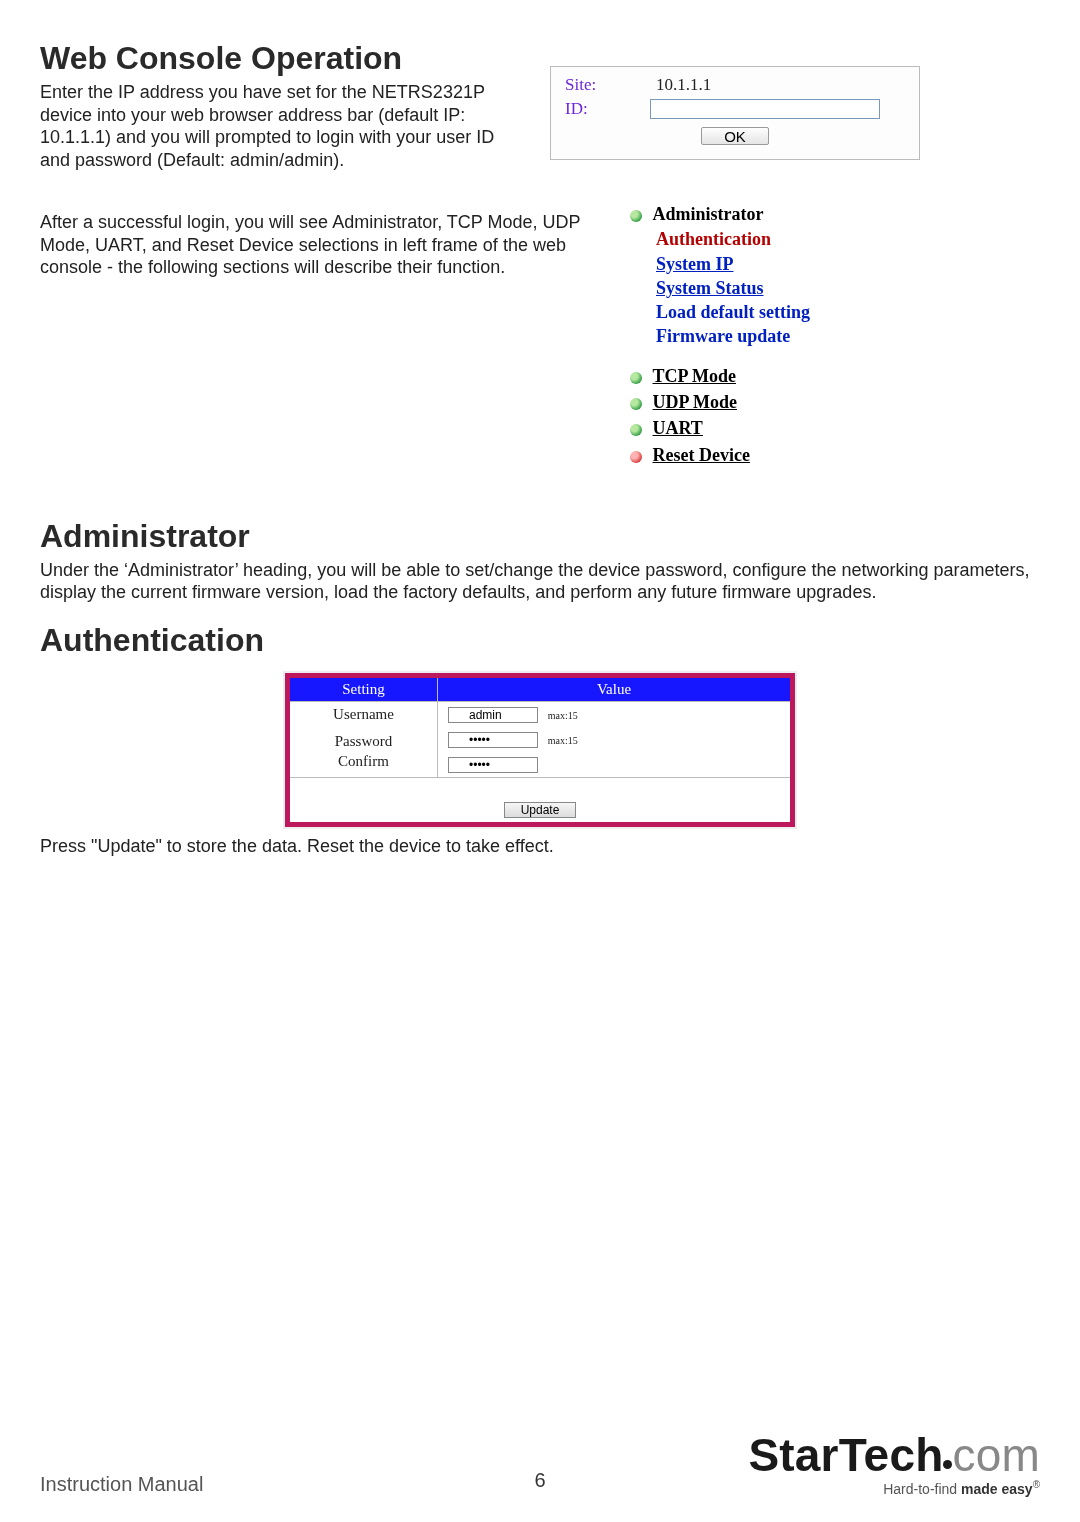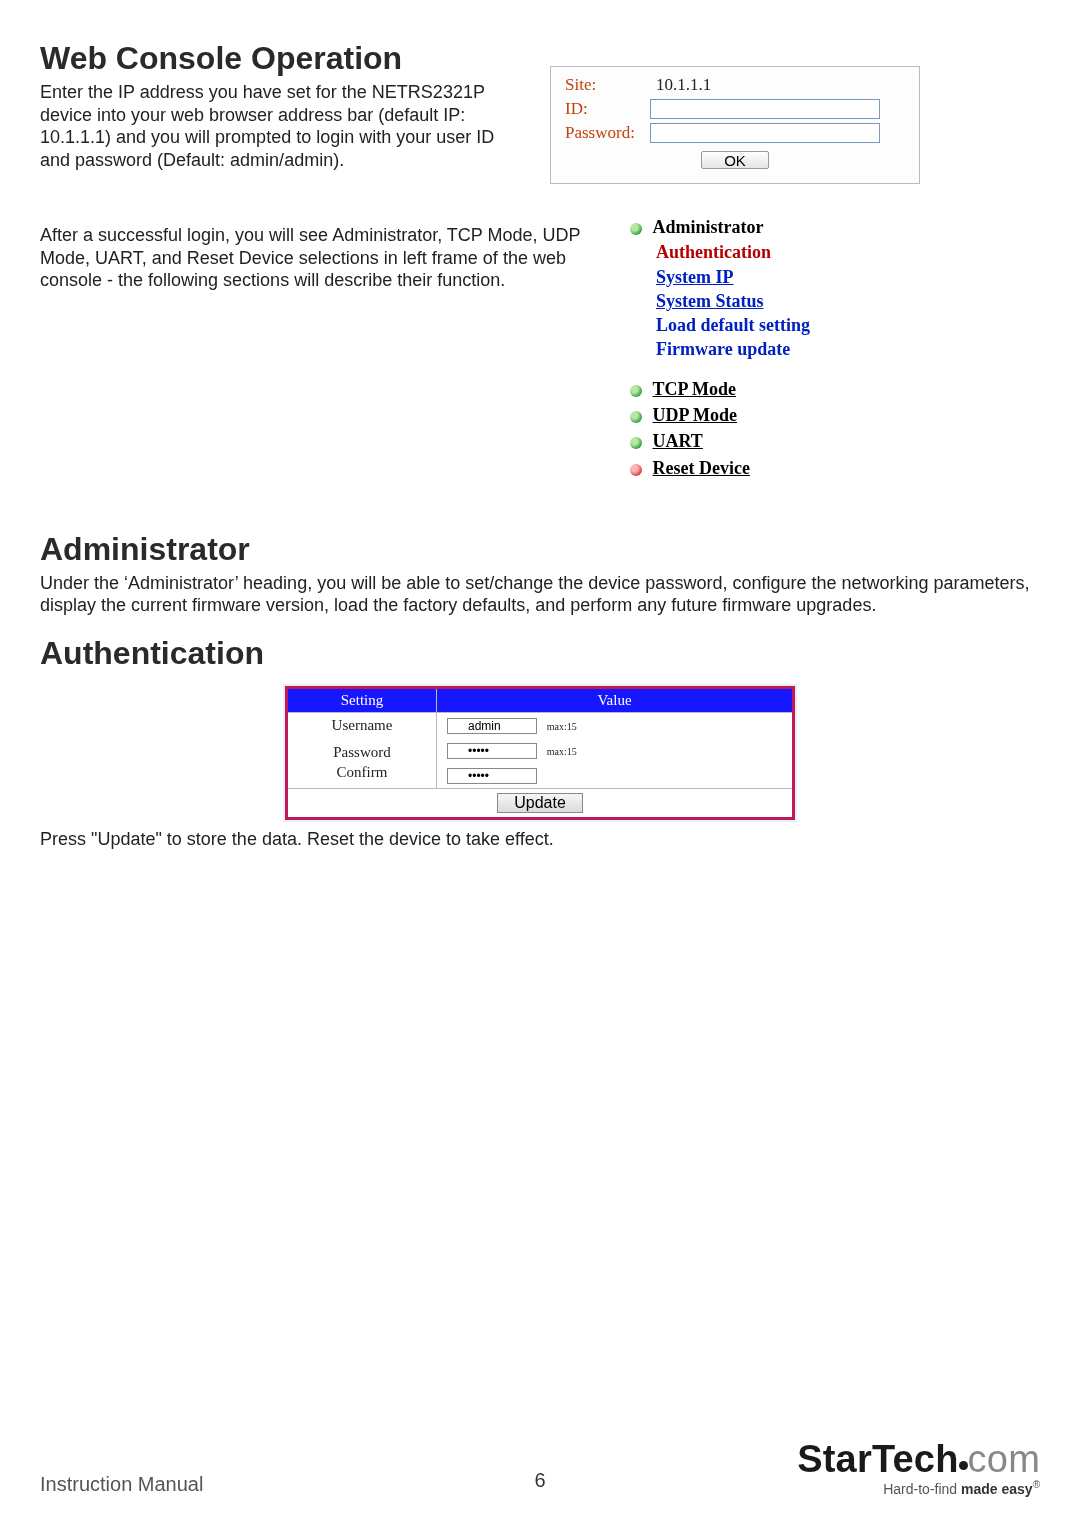--- a/index.html
+++ b/index.html
@@ -40,21 +40,21 @@
     padding: 6px 10px 10px 10px;
     margin-top: 26px;
   }
   .login-box table {
     width: 100%;
     font-family: "Times New Roman", serif;
     font-size: 17px;
     border-collapse: collapse;
   }
   .login-box td { padding: 2px 4px; vertical-align: middle; }
-  .login-box .lbl { width: 85px; color: #c2410c; }
+  .login-box .lbl { width: 85px; color: #6d28d9; }
   .login-box input[type=text],
   .login-box input[type=password] {
     width: 230px;
     height: 20px;
     border: 1px solid #7a98b8;
     font-size: 14px;
     padding: 0 3px;
   }
   .login-box .okrow { text-align: center; padding-top: 6px; }
   .login-box button.ok {
@@ -107,21 +107,21 @@
   }
   .nav-box .sub.red { color: #b30000; text-decoration: none; }
   .nav-box .sub.blue { color: #0020c0; }
   .nav-box .sub.blue.nolink { text-decoration: none; }
 
   .admin-sec { margin-top: 50px; }
   .auth-sec  { margin-top: 18px; }
 
   .auth-table {
     margin: 14px auto 8px auto;
-    border: 3px solid #be185d;
+    border: 5px solid #be185d;
     border-collapse: collapse;
     font-family: "Times New Roman", serif;
     font-size: 15px;
     width: 510px;
     box-shadow: 0 0 0 2px #eee;
   }
   .auth-table th {
     background: #1616ff;
     color: #fff;
     font-weight: 400;
@@ -150,24 +150,25 @@
     height: 16px;
     padding: 0 20px;
   }
   .auth-table .hint { font-size: 10px; margin-left: 6px; }
   .auth-table .btnrow td {
     border-top: 1px solid #bbb;
     text-align: center;
     padding: 4px 0;
   }
   .auth-table button {
-    font-size: 16px;
+    font-size: 12px;
     padding: 0 16px;
     border: 1px solid #888;
     background: linear-gradient(#f6f6f6,#dcdcdc);
+    margin-top: 20px;
   }
 
   .footer {
     position: absolute;
     left: 40px;
     right: 40px;
     bottom: 26px;
     display: flex;
     align-items: flex-end;
     justify-content: space-between;
@@ -182,21 +183,21 @@
     transform: translateX(-50%);
     bottom: 4px;
     font-size: 20px;
     color: #333;
   }
   .logo {
     text-align: right;
     line-height: 1;
   }
   .logo .brand {
-    font-size: 38px;
+    font-size: 46px;
     color: #1a1a1a;
     letter-spacing: 0.2px;
   }
   .logo .brand .b { font-weight: 700; }
   .logo .brand .dot {
     display: inline-block;
     width: 9px; height: 9px;
     border-radius: 50%;
     background: #1a1a1a;
     vertical-align: baseline;
@@ -224,24 +225,20 @@
   <div class="login-box">
     <table>
       <tbody>
           <tr>
         <td class="lbl">Site:</td>
         <td style="padding-left:10px;">10.1.1.1</td>
       </tr>
       <tr>
         <td class="lbl">ID:</td>
         <td><input type="text" value="" style=""></td>
-      </tr>
-      <tr>
-        <td class="lbl">Password:</td>
-        <td><input type="password" value="" style=""></td>
       </tr>
       <tr>
         <td colspan="2" class="okrow">
           <button class="ok">OK</button>
         </td>
       </tr>
     </tbody>
       </table>
   </div>
 </div>

